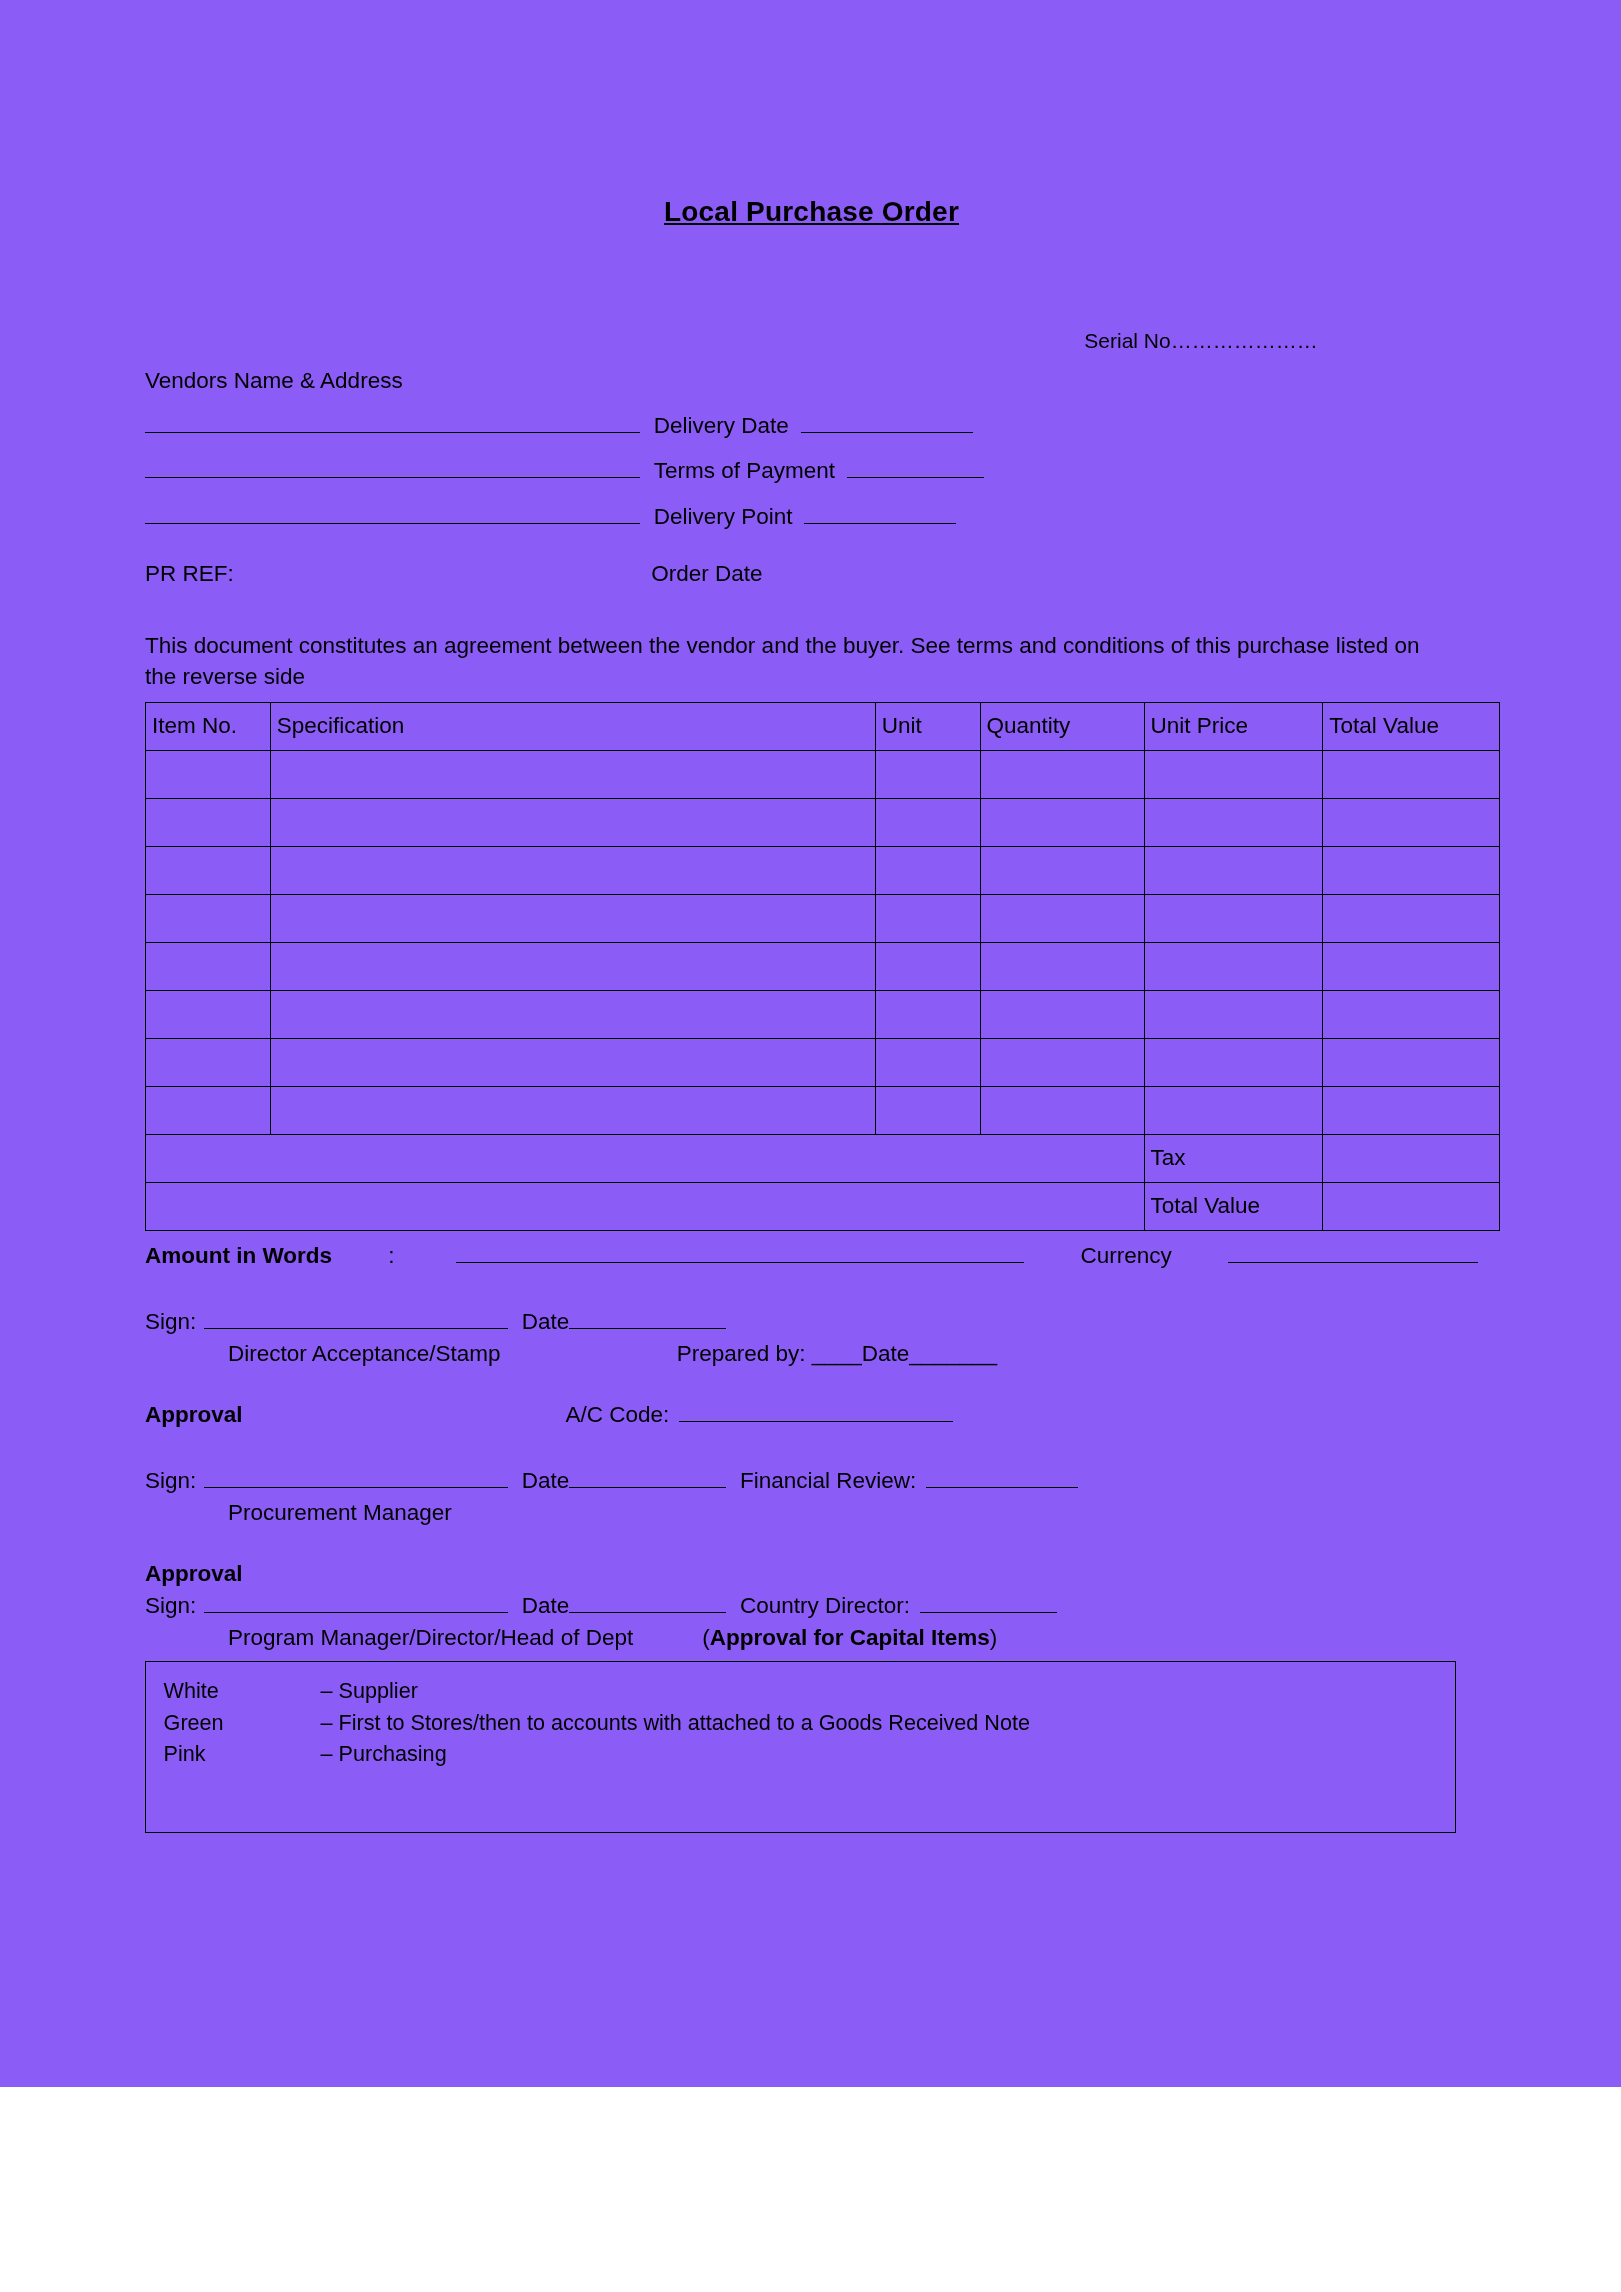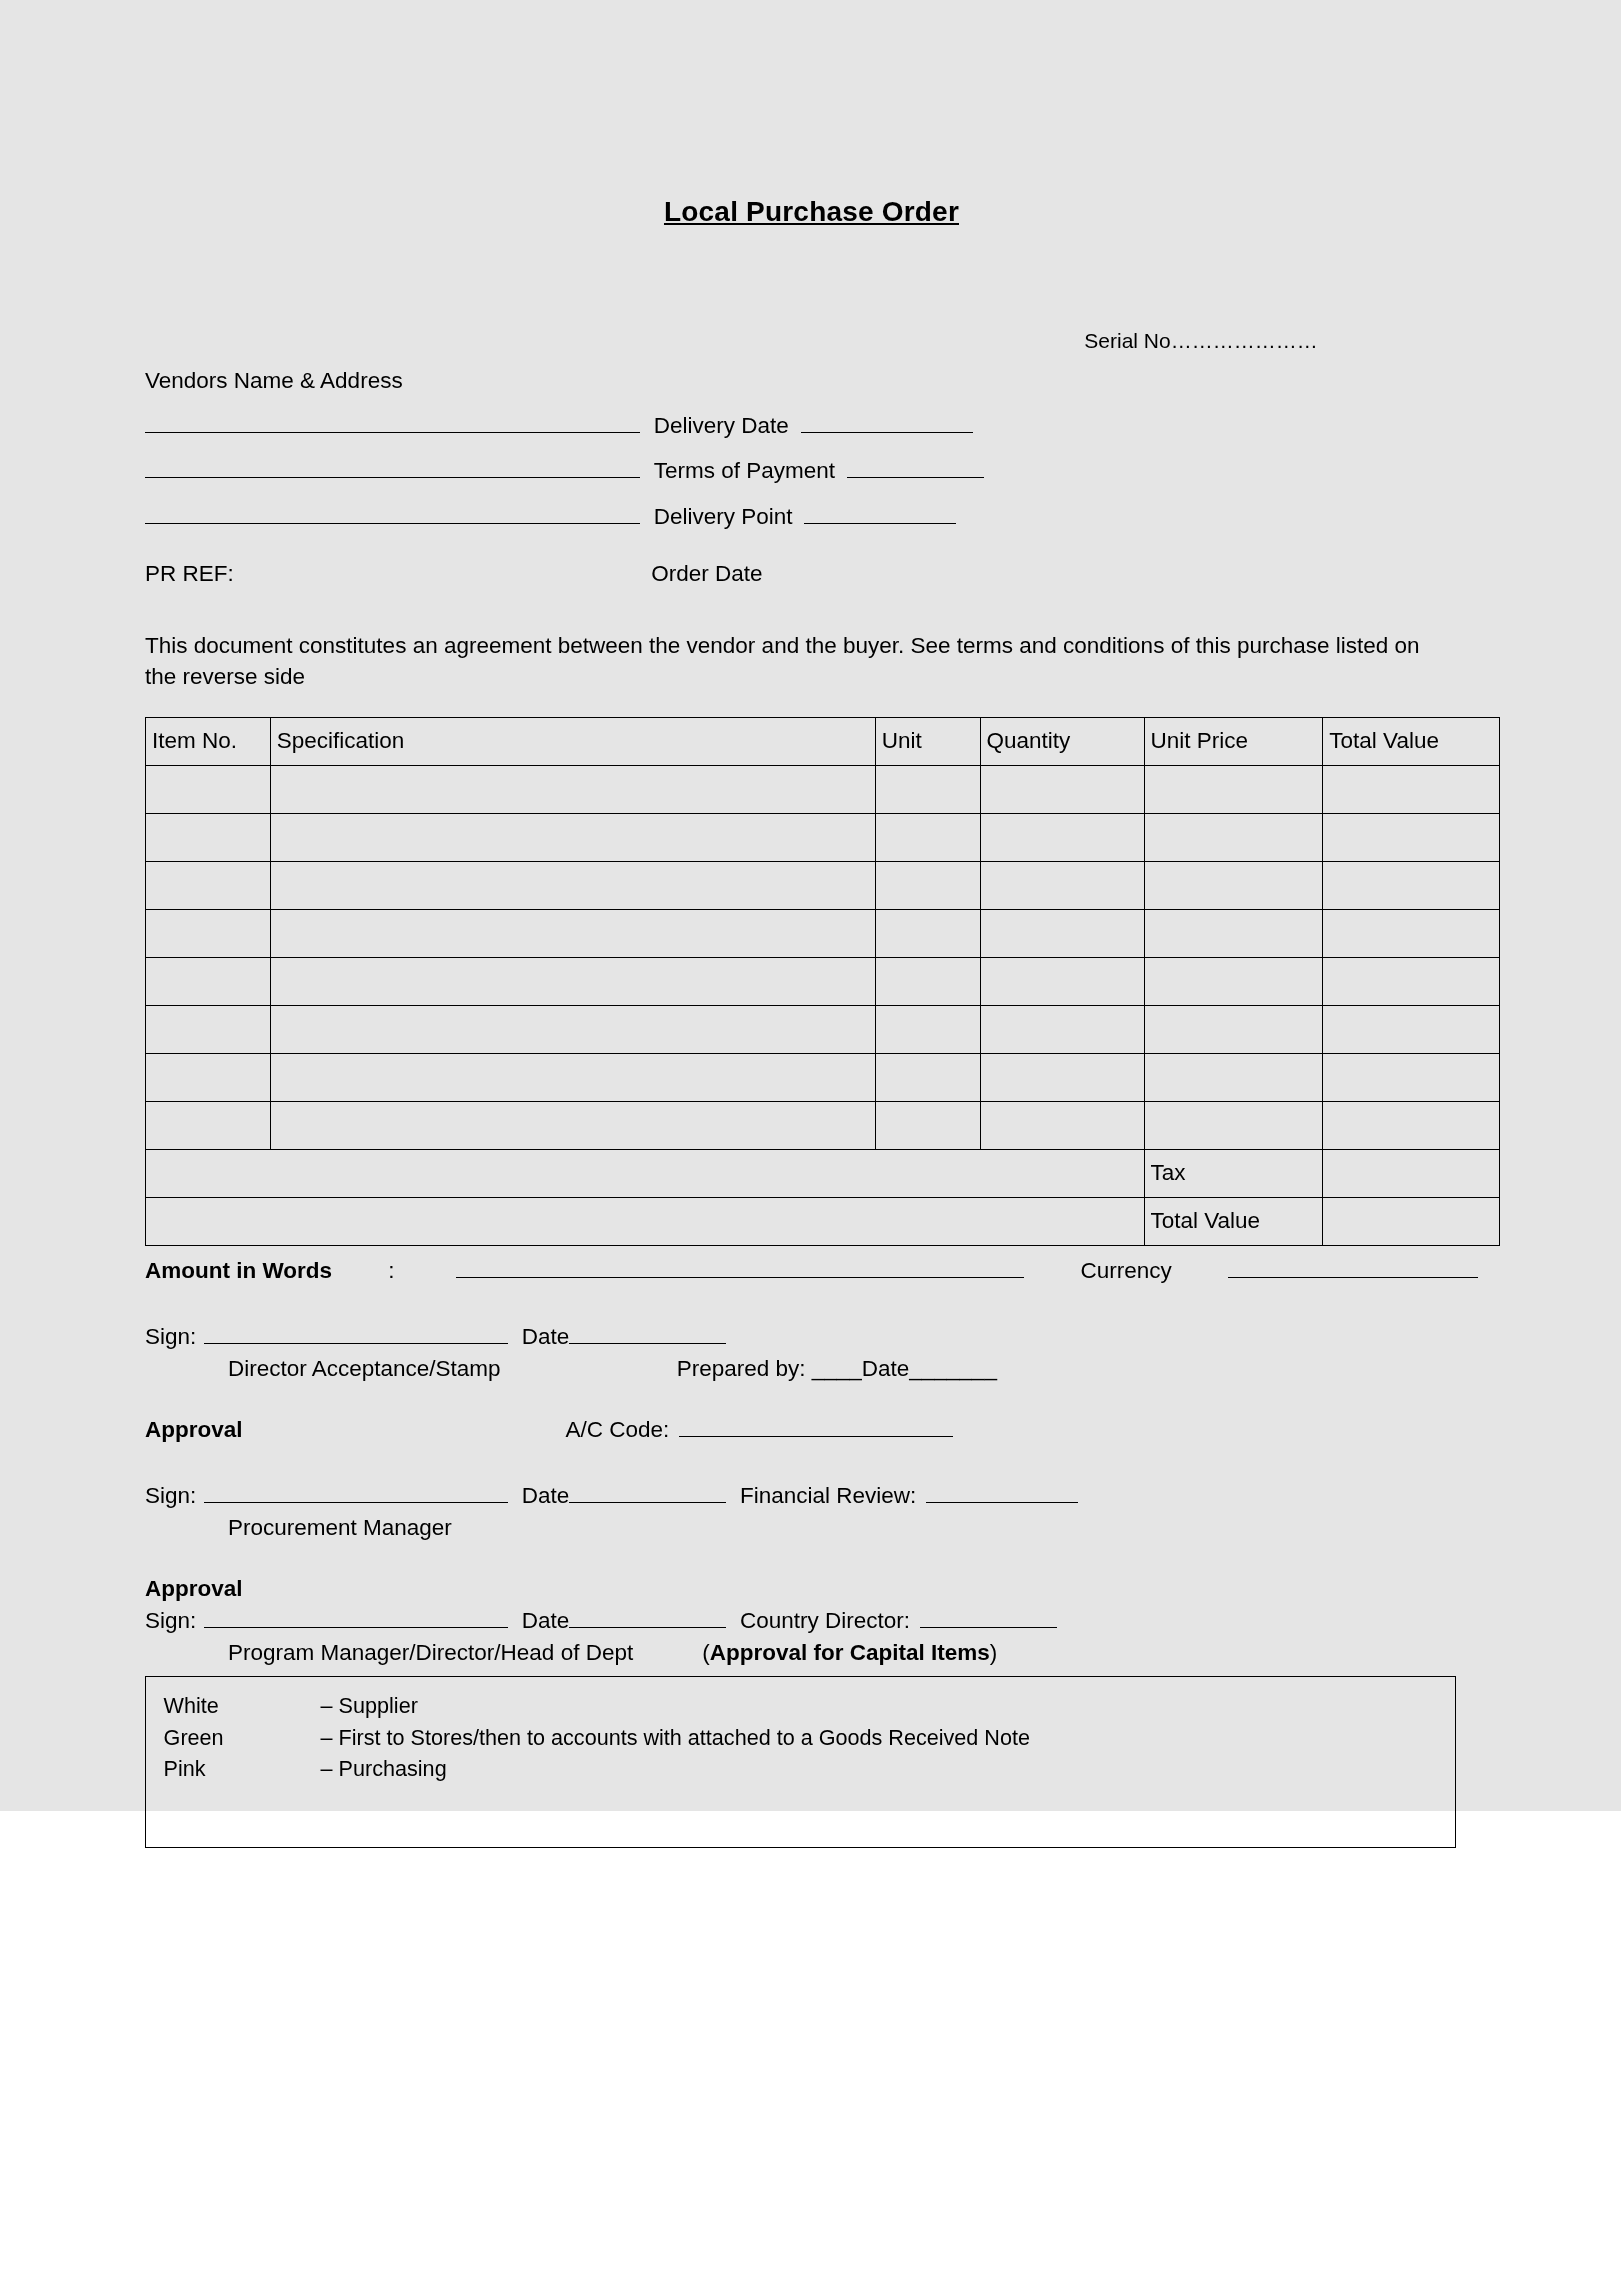--- a/index.html
+++ b/index.html
@@ -11,22 +11,22 @@
     width: 1621px;
     height: 2293px;
     font-family: "Liberation Sans", sans-serif;
     color: #000000;
     position: relative;
   }
   .page {
     position: absolute;
     left: 0; top: 0;
     width: 1621px;
-    height: 1811px;
-    background: #e5e5e5;
+    height: 2087px;
+    background: #8b5cf6;
   }
   .content {
     position: absolute;
     left: 145px;
     top: 0;
     width: 1333px;
   }
 
   
   .doc-title {
@@ -82,21 +82,21 @@
   .agreement {
     font-size: 22.5px;
     margin-top: 43px;
     line-height: 1.38;
     width: 1304px;
   }
 
   
   table.lpo {
     border-collapse: collapse;
-    margin-top: 25px;
+    margin-top: 10px;
     width: 1311px;
     table-layout: fixed;
   }
   table.lpo td, table.lpo th {
     border: 1.4px solid #000;
     height: 47px;
     font-size: 22.5px;
     font-weight: normal;
     text-align: left;
     padding: 0 0 0 5.9px;

